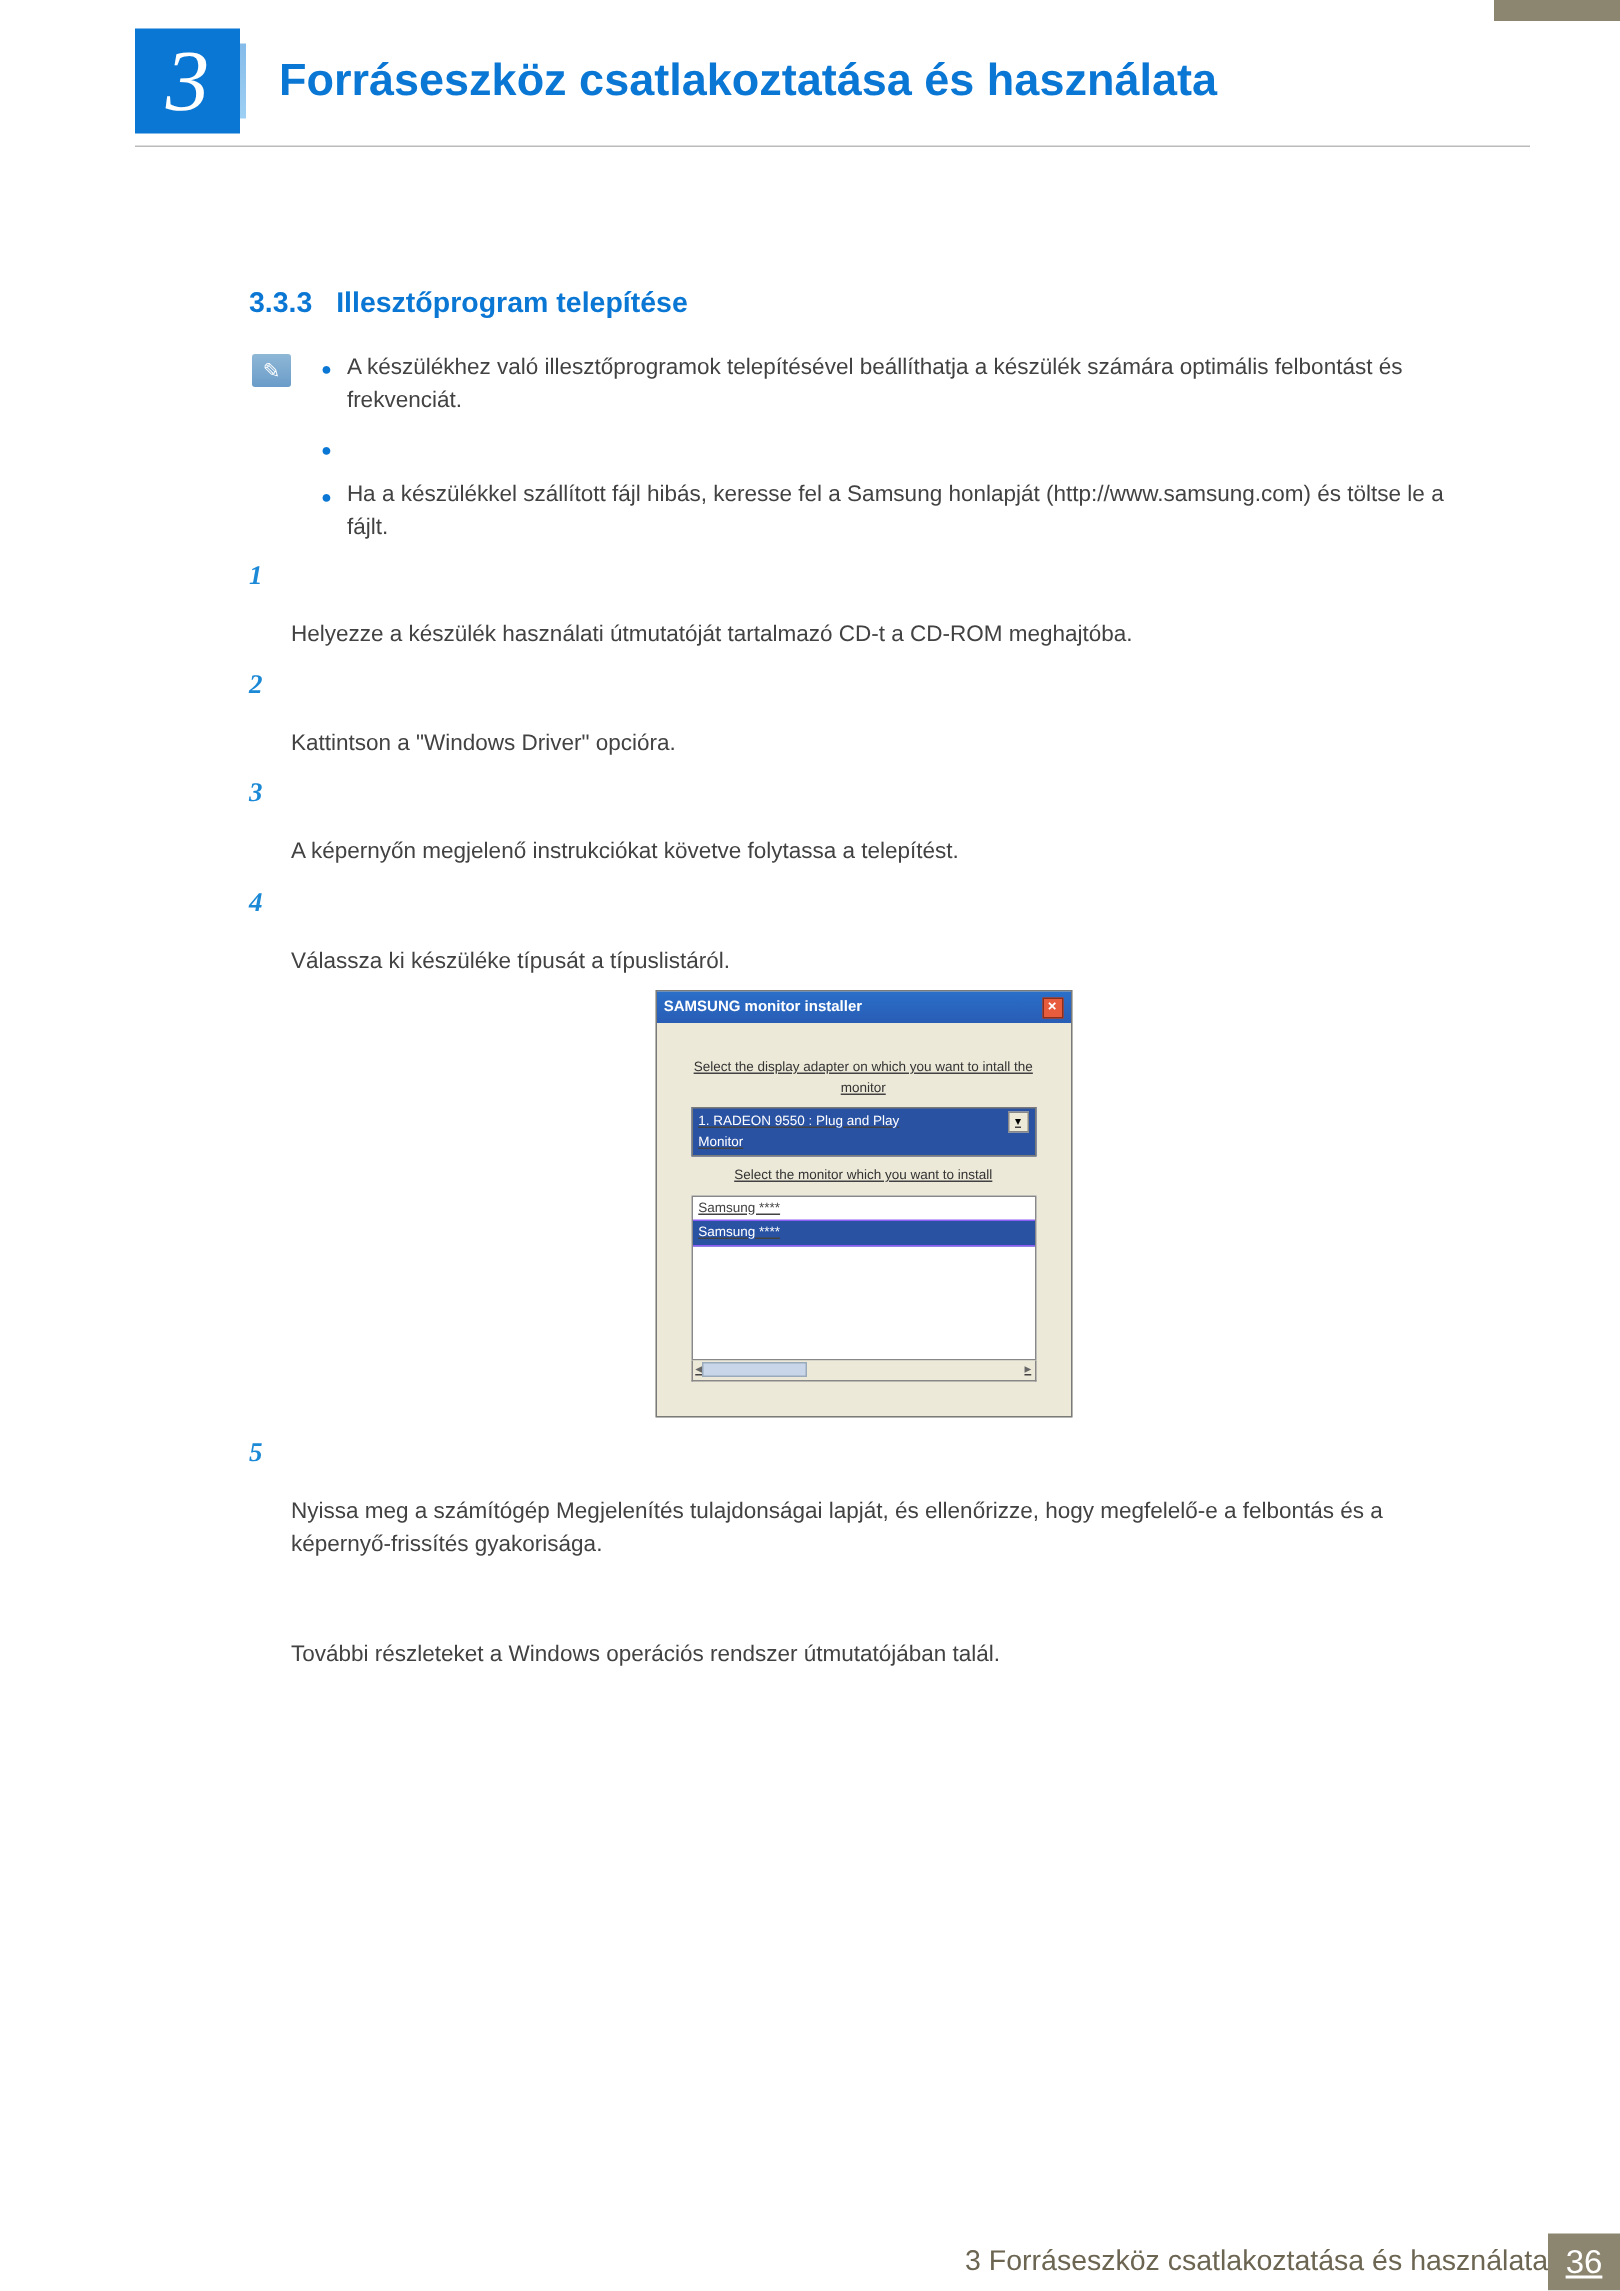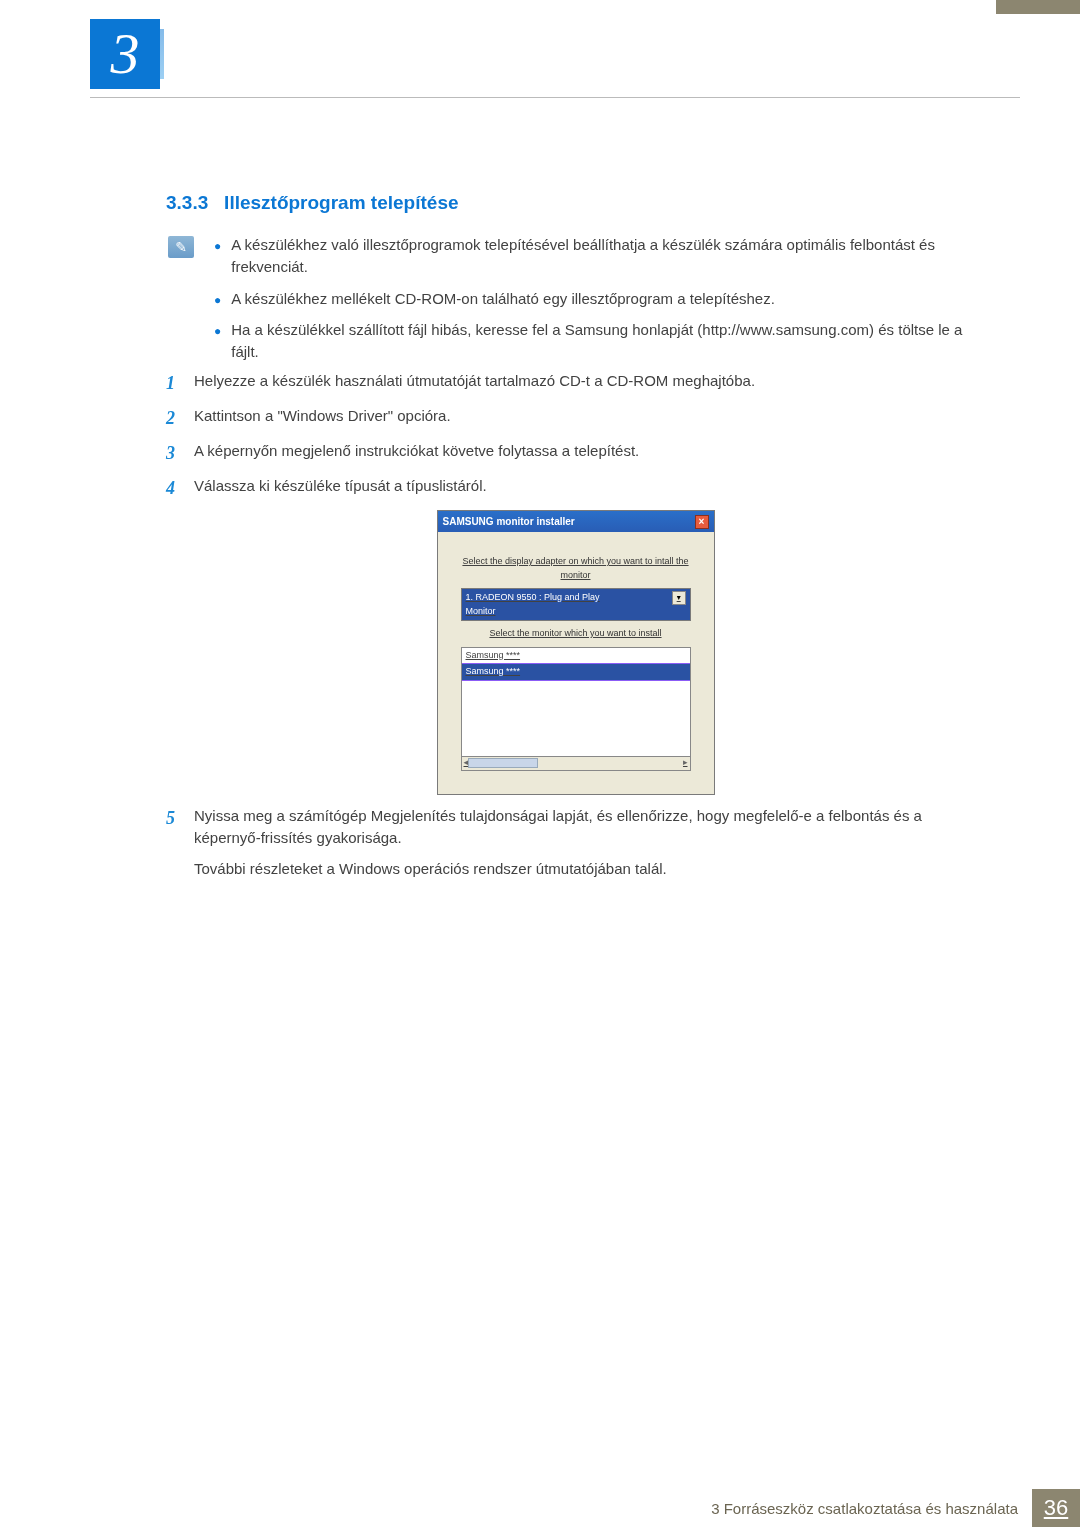--- a/index.html
+++ b/index.html
@@ -99,21 +99,21 @@
   }
   .step-num {
     width: 28px;
     font-size: 18px;
     font-style: italic;
     font-weight: bold;
     color: #1b89d6;
     font-family: Georgia, serif;
     flex-shrink: 0;
   }
-  .step-text { flex: 1; }
+  .step-text { flex: 1; margin-top: 42px; }
   .dialog-wrap {
     display:flex;
     justify-content:center;
     margin-top: 8px;
     margin-bottom: 10px;
   }
   .dialog {
     width: 278px;
     background: #ece9d8;
     border: 1px solid #7a7a7a;
@@ -180,57 +180,56 @@
   .footer {
     position:absolute;
     bottom: 0; left:0; right:0;
     height: 38px;
     display:flex;
     justify-content:flex-end;
     align-items:stretch;
   }
   .footer-label {
     display:flex; align-items:center;
-    padding-right: 14px;
-    font-size: 15px;
+    font-size: 19px;
     color:#6b6552;
   }
   .footer-page {
     width: 48px;
     background:#8c8670;
     color:#ffffff;
     display:flex; align-items:center; justify-content:center;
     font-size: 22px;
     text-decoration: underline;
   }
 </style>
 </head>
 <body>
 
 <div class="top-banner"></div>
 
 <div class="chapter-header">
   <div class="chapter-badge">3</div>
+  <div class="chapter-title">Forráseszköz csatlakoztatása és használata</div>
 </div>
 
 <div class="section-heading">
   <span>3.3.3</span>
   &nbsp;
   <span>Illesztőprogram telepítése</span>
 </div>
 
 <div class="note-icon">✎</div>
 <div class="note-block">
   <div class="note-item">
       <span class="note-bullet">●</span>
       <span>A készülékhez való illesztőprogramok telepítésével beállíthatja a készülék számára optimális felbontást és frekvenciát.</span>
     </div>
   <div class="note-item">
       <span class="note-bullet">●</span>
-      <span>A készülékhez mellékelt CD-ROM-on található egy illesztőprogram a telepítéshez.</span>
     </div>
   <div class="note-item">
       <span class="note-bullet">●</span>
       <span>Ha a készülékkel szállított fájl hibás, keresse fel a Samsung honlapját (http://www.samsung.com) és töltse le a fájlt.</span>
     </div>
 </div>
 
 <div class="steps">
   <div class="step-row">
       <div class="step-num">1</div>

